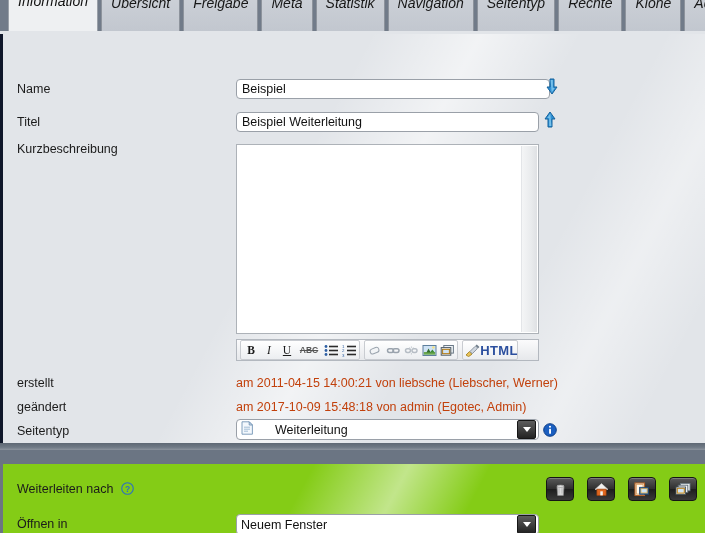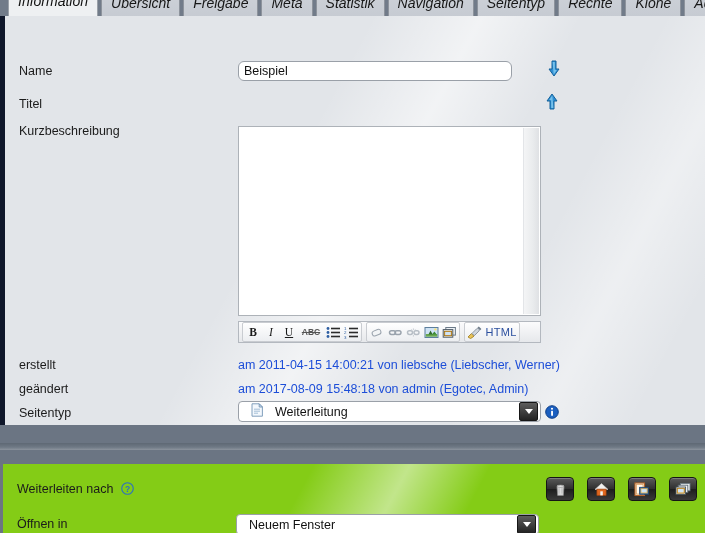--- a/index.html
+++ b/index.html
@@ -45,23 +45,23 @@
   .tab.active {
     height: 27px; line-height: 26px;
     background: #eef0f2;
     border-color: #9aa0a8;
     box-shadow: inset 0 1px 0 #fff;
     color: #111;
   }
 
   
   .panel {
-    position: absolute; left: 0; top: 16px; width: 705px; height: 409px;
+    position: absolute; left: 0; top: 34px; width: 705px; height: 409px;
     background: #e2e5e9;
-    border-left: 5px solid #0f172a;
+    border-left: 3px solid #0f172a;
     box-sizing: border-box;
     overflow: hidden;
   }
   .panel::before{
     content:""; position:absolute; left:0; top:0; right:0; bottom:0;
     background:
       linear-gradient(118deg, rgba(255,255,255,0) 40%, rgba(255,255,255,.55) 52%, rgba(255,255,255,0) 63%),
       linear-gradient(118deg, rgba(255,255,255,0) 72%, rgba(255,255,255,.4) 82%, rgba(255,255,255,0) 92%);
     pointer-events:none;
   }
@@ -124,32 +124,32 @@
   .tbtn {
     width: 18px; height: 17px;
     display: flex; align-items: center; justify-content: center;
     font-size: 11.5px; color: #1a1a1a; cursor: pointer;
     font-family: "Liberation Serif", serif;
   }
   .tbtn.wide { width: 26px; }
   .tbtn svg { display:block; }
 
   
-  .meta-val { position:absolute; left: 233px; font-size: 12.5px; color: #1d4ed8; white-space: nowrap; }
+  .meta-val { position:absolute; left: 233px; font-size: 12.5px; color: #c2410c; white-space: nowrap; }
 
   
   .selwrap {
     position: relative; box-sizing: border-box;
     height: 21px; background: #fff;
     border: 1px solid #9aa0a8; border-radius: 4px;
     display: flex; align-items: center; cursor: pointer;
   }
   .selwrap .seltext {
-    flex: 1; padding: 0 12px; font-size: 12.5px; color: #111;
-    display: flex; align-items: center; gap: 11px;
+    flex: 1; padding: 0 4px; font-size: 12.5px; color: #111;
+    display: flex; align-items: center; gap: 21px;
     overflow: hidden; white-space: nowrap;
   }
   .sel-btn {
     width: 17px; height: 17px; margin-right: 2px;
     background: linear-gradient(180deg,#5d5d5d 0%,#232323 100%);
     border: 1px solid #161616; border-radius: 2px;
     display: flex; align-items: center; justify-content: center;
     flex: none;
   }
   .sel-btn i {
@@ -210,29 +210,30 @@
         <div class="tab">Rechte</div>
         <div class="tab">Klone</div>
         <div class="tab">Admin</div>
         <div class="tab">Media</div>
       </div>
   </div>
 
   <div class="panel">
 
     <div class="lbl" style="top:48px">Name</div>
-    <input class="tinput fieldcol" style="top: 45px; width: 274px; border-radius: 6px;" value="Beispiel">
+    <input class="tinput fieldcol" style="top: 45px; width: 314px;" value="Beispiel">
     <span style="position:absolute;left:540px;top:44px">
       <svg class="arrow-ico" viewBox="0 0 16 18">
         <path d="M7 1 h4 v8 h3 l-5 7 l-5 -7 h3 z" fill="#2f8fd4" stroke="#15629b" stroke-width="1"></path>
         <path d="M7.6 2 h2.2 v8 h2 l-3.1 4.4 Z" fill="#8fd2f2" opacity=".75"></path>
       </svg>
     </span>
 
     <div class="lbl" style="top:81px">Titel</div>
+    <input class="tinput fieldcol" style="top: 78px; width: 303px;" value="Beispiel Weiterleitung">
     <span style="position:absolute;left:540px;top:76px">
       <svg class="arrow-ico" viewBox="0 0 16 18">
         <path d="M9 17 h-4 v-8 h-3 l5 -7 l5 7 h-3 z" fill="#2f8fd4" stroke="#15629b" stroke-width="1"></path>
         <path d="M8.4 16 h-2.2 v-8 h-2 l3.1 -4.4 Z" fill="#8fd2f2" opacity=".75"></path>
       </svg>
     </span>
 
     <div class="lbl" style="top:108px">Kurzbeschreibung</div>
 
     <div class="editor">
@@ -308,31 +309,31 @@
         </div>
 
         <div class="tgroup">
           <div class="tbtn">
             <svg width="16" height="13" viewBox="0 0 16 13">
               <path d="M1 11 l3.4-3.4 l2.6 2.6 L3.6 12.6 z" fill="#e9c35a" stroke="#9c7a15" stroke-width=".8"></path>
               <path d="M5 7.4 l4.6-4.6 a1.6 1.6 0 0 1 2.3 2.3 L7.3 9.7 z" fill="#cfd6de" stroke="#78838f" stroke-width=".8"></path>
               <path d="M10.6 1.6 l2.6 2.6 l1.2-1.2 l-2.6-2.6 z" fill="#6f7d8b"></path>
             </svg>
           </div>
-          <div class="tbtn" style="width:34px;font-size:11px;font-weight:normal;color:#2b4f9e;font-family:'Liberation Sans',sans-serif;letter-spacing:.3px">HTML</div>
+          <div class="tbtn" style="width:34px;font-size:13px;font-weight:bold;color:#2b4f9e;font-family:'Liberation Sans',sans-serif;letter-spacing:.3px">HTML</div>
         </div>
 
       </div>
     </div>
 
     <div class="lbl" style="top:342px">erstellt</div>
     <div class="meta-val" style="top:342px">am 2011-04-15 14:00:21 von liebsche (Liebscher, Werner)</div>
 
     <div class="lbl" style="top:366px">geändert</div>
-    <div class="meta-val" style="top:366px">am 2017-08-09 15:48:18 von admin (Egotec, Admin)</div>
+    <div class="meta-val" style="top:366px">am 2017-10-09 15:48:18 von admin (Egotec, Admin)</div>
 
     <div class="lbl" style="top:390px">Seitentyp</div>
     <div class="selwrap" style="position:absolute;left:233px;top:385px;width:303px">
       <span class="seltext">
         <span>
           <svg width="13" height="14" viewBox="0 0 13 14">
             <path d="M1 .8h7.2l3.2 3.2v9.2H1z" fill="#f3f8fd" stroke="#7595b5" stroke-width=".9"></path>
             <path d="M8.2.8v3.2h3.2z" fill="#cfe0f0" stroke="#7595b5" stroke-width=".9"></path>
             <path d="M3 6.2h6M3 8.2h6M3 10.2h4" stroke="#8fb0cb" stroke-width=".8"></path>
           </svg>

